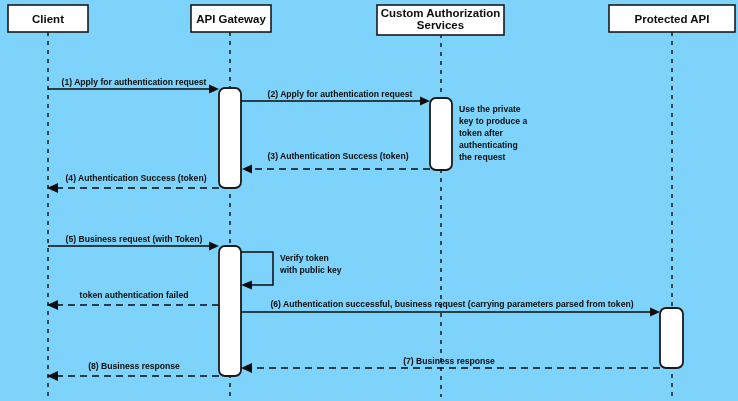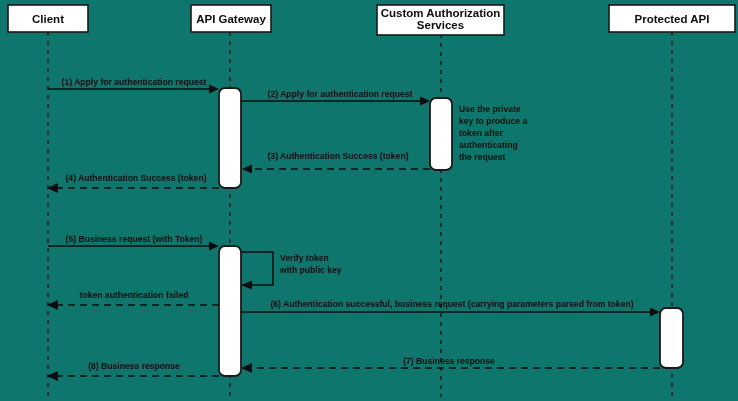--- a/index.html
+++ b/index.html
@@ -7,21 +7,21 @@
     padding: 0;
     background: #ffffff;
   }
   body {
     font-family: "Liberation Sans", sans-serif;
   }
   #diagram-root {
     position: relative;
     width: 738px;
     height: 401px;
-    background: #0f766e;
+    background: #7dd3fc;
     overflow: hidden;
   }
   svg#seq {
     display: block;
     width: 738px;
     height: 401px;
   }
   .participant-box {
     fill: #ffffff;
     stroke: #1a1a1a;

